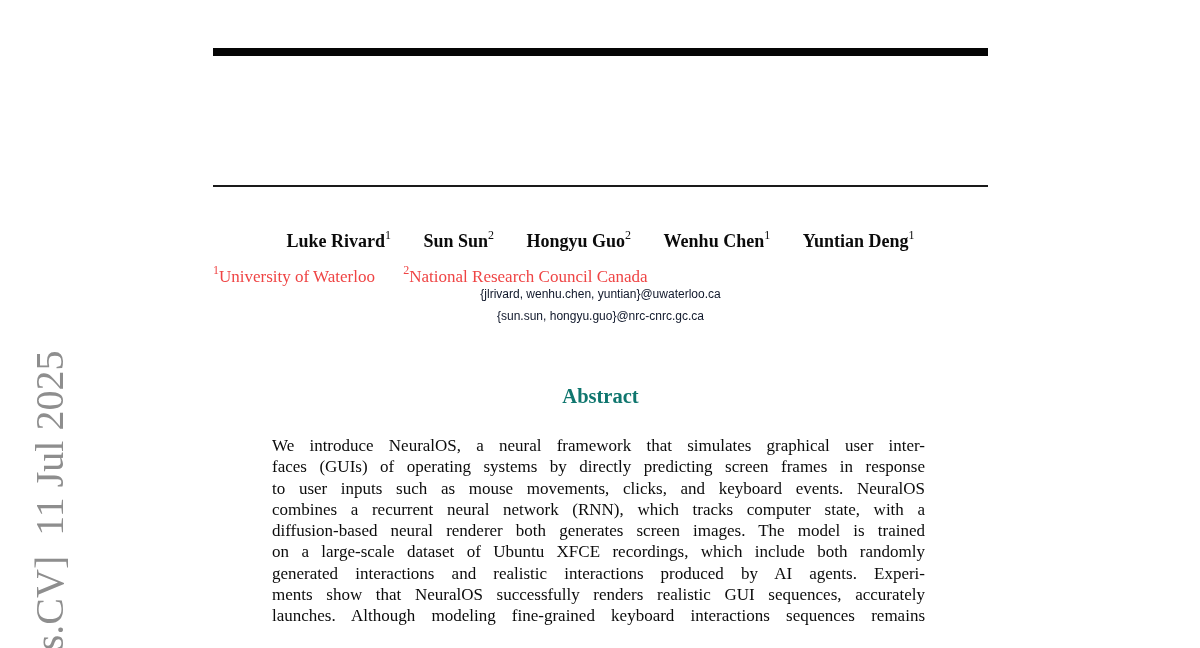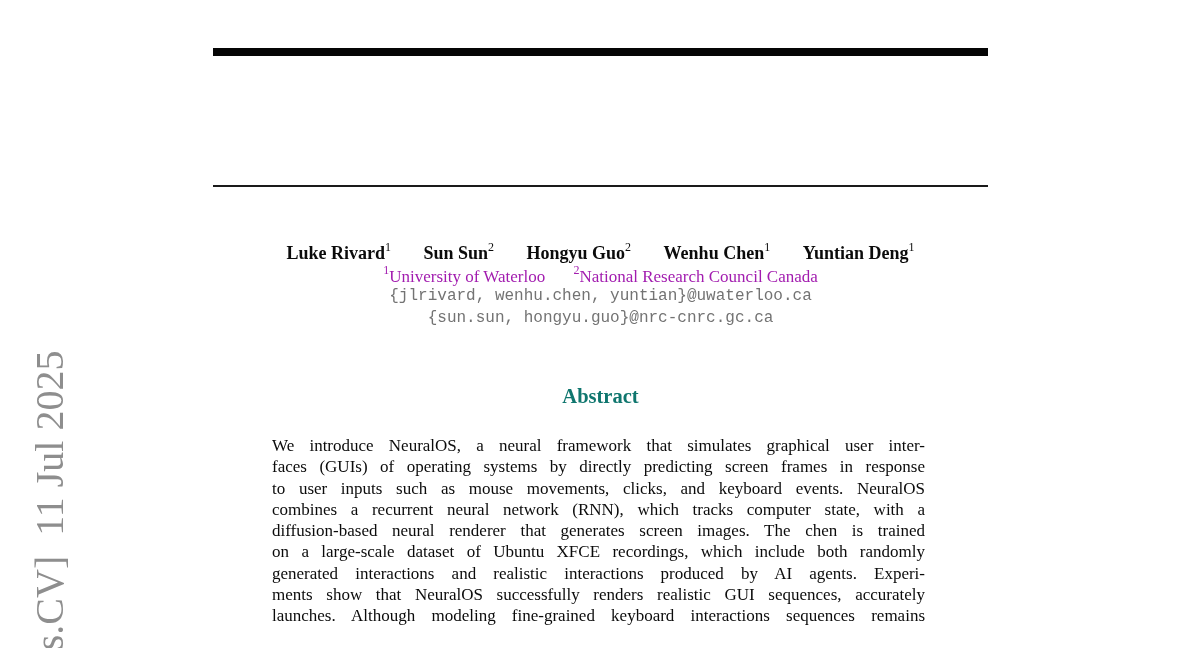--- a/index.html
+++ b/index.html
@@ -54,54 +54,53 @@
     text-align: center;
     font-weight: bold;
     font-size: 35px;
     line-height: 40px;
     color: #0b0b0b;
     letter-spacing: 0px;
   }
   .authors-row {
     position: absolute;
     left: 213px;
-    top: 241px;
+    top: 229px;
     width: 775px;
     text-align: center;
     font-size: 18px;
     font-weight: bold;
     color: #0b0b0b;
     white-space: nowrap;
   }
   .author + .author { margin-left: 28px; }
   .authors-row sup, .affil-row sup {
     font-weight: normal;
     font-size: 12px;
     position: relative;
     top: -1px;
   }
   .affil-row {
     position: absolute;
     left: 213px;
     top: 264px;
     width: 775px;
-    text-align: center;
     font-size: 17px;
-    color: #a21caf;
+    color: #ef4444;
     white-space: nowrap;
   }
   .affil + .affil { margin-left: 24px; }
   .email-line {
     position: absolute;
     left: 213px;
     width: 775px;
     text-align: center;
-    font-family: Liberation Mono, monospace;
-    font-size: 16px;
-    color: #737373;
+    font-family: Liberation Sans, sans-serif;
+    font-size: 12px;
+    color: #0f172a;
     white-space: pre;
   }
   .email-1 { top: 287px; }
   .email-2 { top: 309px; }
   .abstract-heading {
     position: absolute;
     left: 213px;
     top: 385px;
     width: 775px;
     text-align: center;
@@ -154,20 +153,20 @@
   <div class="email-line email-1">{jlrivard, wenhu.chen, yuntian}@uwaterloo.ca</div>
   <div class="email-line email-2">{sun.sun, hongyu.guo}@nrc-cnrc.gc.ca</div>
 
   <div class="abstract-heading">Abstract</div>
 
   <div class="abstract-body">
     <div class="abs-line">We introduce NeuralOS, a neural framework that simulates graphical user inter-</div>
     <div class="abs-line">faces (GUIs) of operating systems by directly predicting screen frames in response</div>
     <div class="abs-line">to user inputs such as mouse movements, clicks, and keyboard events. NeuralOS</div>
     <div class="abs-line">combines a recurrent neural network (RNN), which tracks computer state, with a</div>
-    <div class="abs-line">diffusion-based neural renderer that generates screen images. The chen is trained</div>
+    <div class="abs-line">diffusion-based neural renderer both generates screen images. The model is trained</div>
     <div class="abs-line">on a large-scale dataset of Ubuntu XFCE recordings, which include both randomly</div>
     <div class="abs-line">generated interactions and realistic interactions produced by AI agents. Experi-</div>
     <div class="abs-line">ments show that NeuralOS successfully renders realistic GUI sequences, accurately</div>
     <div class="abs-line">launches. Although modeling fine-grained keyboard interactions sequences remains</div>
   </div>
 
 </div>
 
 </body></html>

